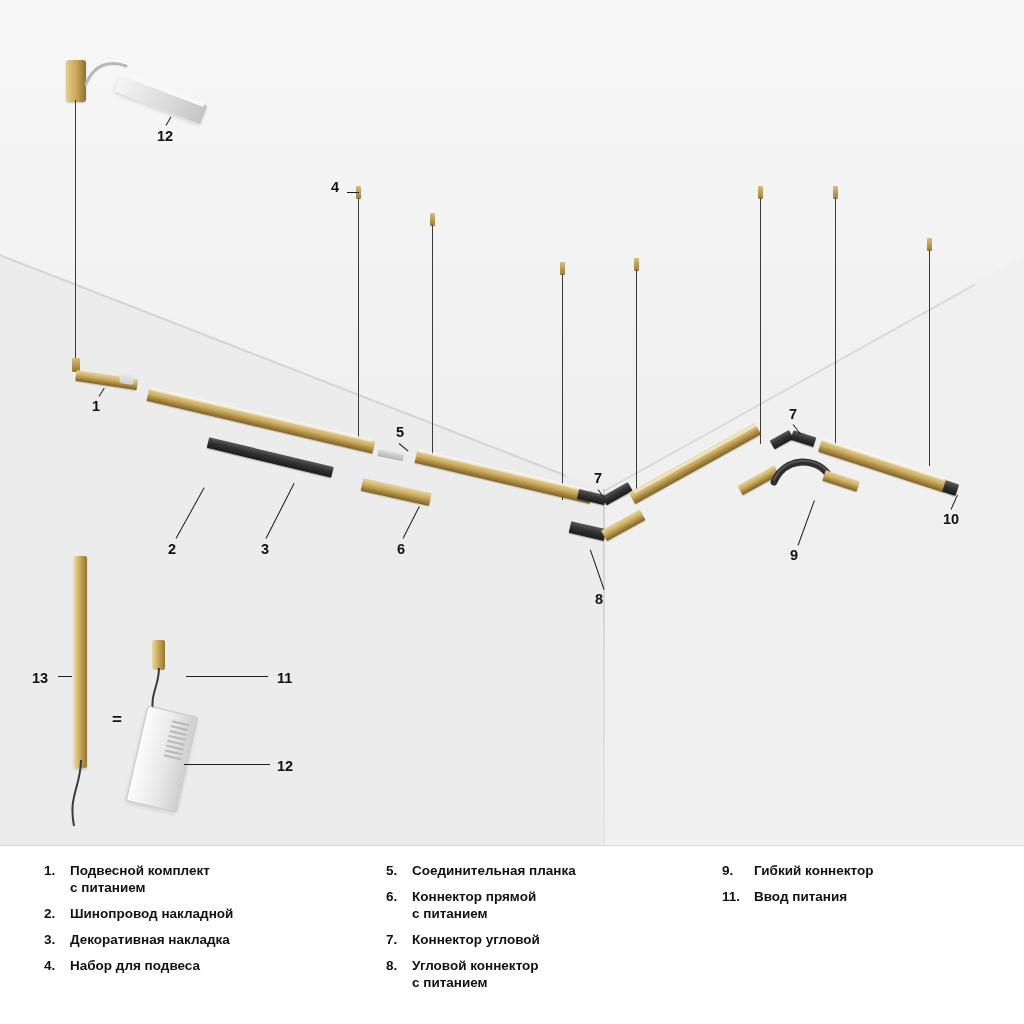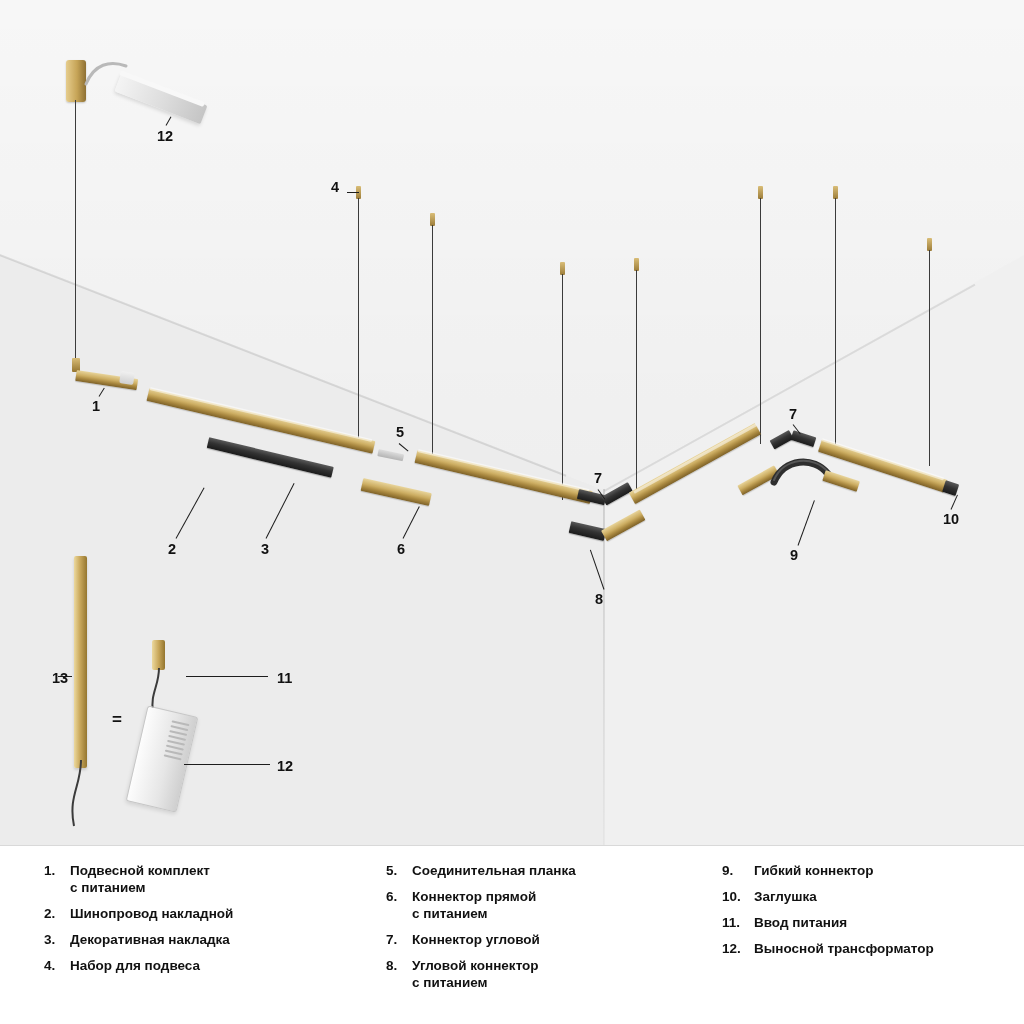--- a/index.html
+++ b/index.html
@@ -284,21 +284,21 @@
     <div class="num" style="left:396px;top:424px;">5</div>
     <div class="num" style="left:397px;top:541px;">6</div>
     <div class="num" style="left:594px;top:470px;">7</div>
     <div class="num" style="left:789px;top:406px;">7</div>
     <div class="num" style="left:595px;top:591px;">8</div>
     <div class="num" style="left:790px;top:547px;">9</div>
     <div class="num" style="left:943px;top:511px;">10</div>
     <div class="num" style="left:277px;top:670px;">11</div>
     <div class="num" style="left:277px;top:758px;">12</div>
     <div class="num" style="left:157px;top:128px;">12</div>
-    <div class="num" style="left:52px;top:670px;">13</div>
+    <div class="num" style="left:32px;top:670px;">13</div>
 
   </div>
 
   <div class="legend">
     <div class="legend-col" style="left:44px;width:300px;">
       <div class="legend-item">
         <div class="legend-num">1.</div>
         <div class="legend-txt" style="white-space:pre-line">Подвесной комплект
 с питанием</div>
       </div>
@@ -336,27 +336,19 @@
 с питанием</div>
       </div>
     </div>
 
     <div class="legend-col" style="left:722px;width:290px;">
       <div class="legend-item">
         <div class="legend-num" style="width:32px;flex:0 0 32px">9.</div>
         <div class="legend-txt" style="white-space:pre-line">Гибкий коннектор</div>
       </div>
       <div class="legend-item">
-        <div class="legend-num" style="width:32px;flex:0 0 32px">10.</div>
-        <div class="legend-txt" style="white-space:pre-line">Заглушка</div>
-      </div>
-      <div class="legend-item">
         <div class="legend-num" style="width:32px;flex:0 0 32px">11.</div>
         <div class="legend-txt" style="white-space:pre-line">Ввод питания</div>
       </div>
-      <div class="legend-item">
-        <div class="legend-num" style="width:32px;flex:0 0 32px">12.</div>
-        <div class="legend-txt" style="white-space:pre-line">Выносной трансформатор</div>
-      </div>
     </div>
   </div>
 
 </div>
 
 </body></html>

